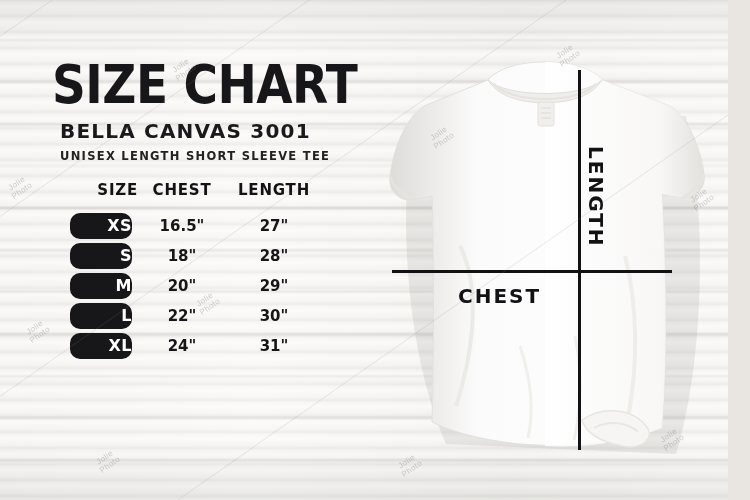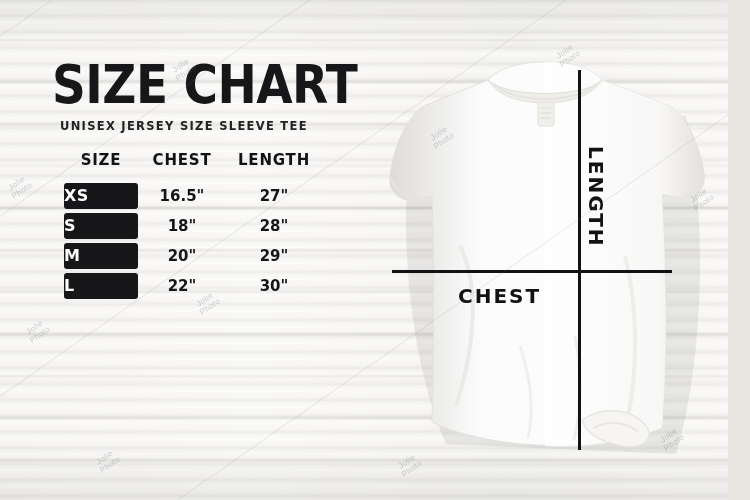--- a/index.html
+++ b/index.html
@@ -95,42 +95,42 @@
   }
   #size-table th {
     font-family: "DejaVu Sans", sans-serif;
     font-weight: 700;
     font-size: 15px;
     letter-spacing: 0.8px;
     color: #131316;
     padding: 0 0 12px 0;
     text-align: center;
   }
-  #size-table th.col-size { width: 74px; }
+  #size-table th.col-size { width: 74px; text-align: right; }
   #size-table th.col-chest { width: 88px; }
   #size-table th.col-length { width: 96px; }
 
   #size-table td {
     padding: 2px 0;
     text-align: center;
     vertical-align: middle;
   }
 
   .size-badge {
     display: inline-block;
     background: #17171a;
     color: #ffffff;
     font-family: "DejaVu Sans", sans-serif;
     font-weight: 700;
     font-size: 16px;
     letter-spacing: 0.5px;
-    padding: 3px 12px 4px 0;
+    padding: 3px 0 4px 0;
     width: 62px;
-    border-radius: 3px;
-    text-align: left;
+    border-radius: 10px;
+    text-align: right;
   }
 
   .measure {
     font-family: "DejaVu Sans", sans-serif;
     font-weight: 700;
     font-size: 15px;
     color: #161619;
   }
 
   
@@ -209,21 +209,22 @@
   }
 </style>
 </head>
 <body>
 
 <div id="stage">
   <div id="planks"></div>
 
   <div id="chart-panel">
     <h1 id="title">SIZE CHART</h1>
-    <div id="subtitle2">UNISEX JERSEY SIZE SLEEVE TEE</div>
+    <div id="subtitle">BELLA CANVAS 3001</div>
+    <div id="subtitle2">UNISEX LENGTH SHORT SLEEVE TEE</div>
 
     <table id="size-table">
       <thead>
         <tr>
           <th class="col-size">SIZE</th>
           <th class="col-chest">CHEST</th>
           <th class="col-length">LENGTH</th>
         </tr>
       </thead>
       <tbody>
@@ -239,20 +240,25 @@
         </tr>
         <tr>
           <td><span class="size-badge">M</span></td>
           <td class="measure">20"</td>
           <td class="measure">29"</td>
         </tr>
         <tr>
           <td><span class="size-badge">L</span></td>
           <td class="measure">22"</td>
           <td class="measure">30"</td>
+        </tr>
+        <tr>
+          <td><span class="size-badge">XL</span></td>
+          <td class="measure">24"</td>
+          <td class="measure">31"</td>
         </tr>
       </tbody>
     </table>
   </div>
 
   <div id="shirt-area">
     <svg id="shirt-svg" width="355" height="420" viewBox="0 0 355 420">
       <defs>
         <linearGradient id="shadeL" x1="0" y1="0" x2="1" y2="0">
           <stop offset="0%" stop-color="#dedcd9"></stop>

